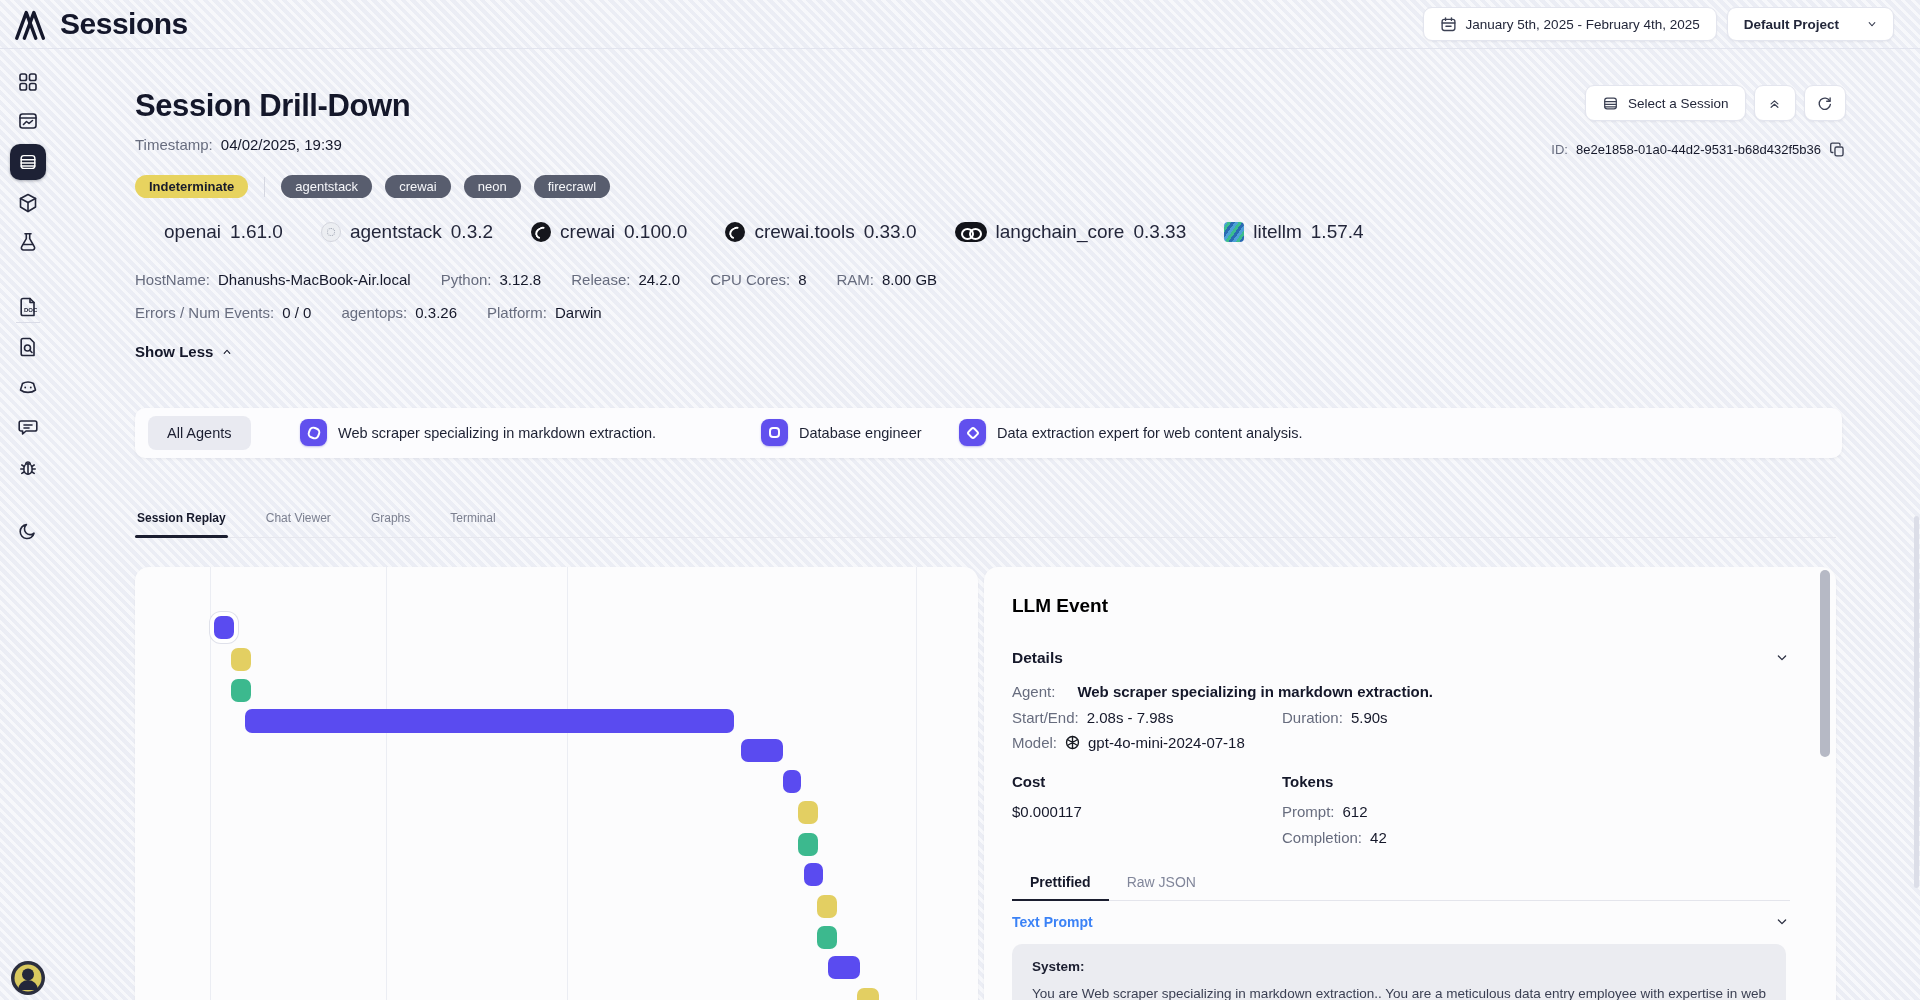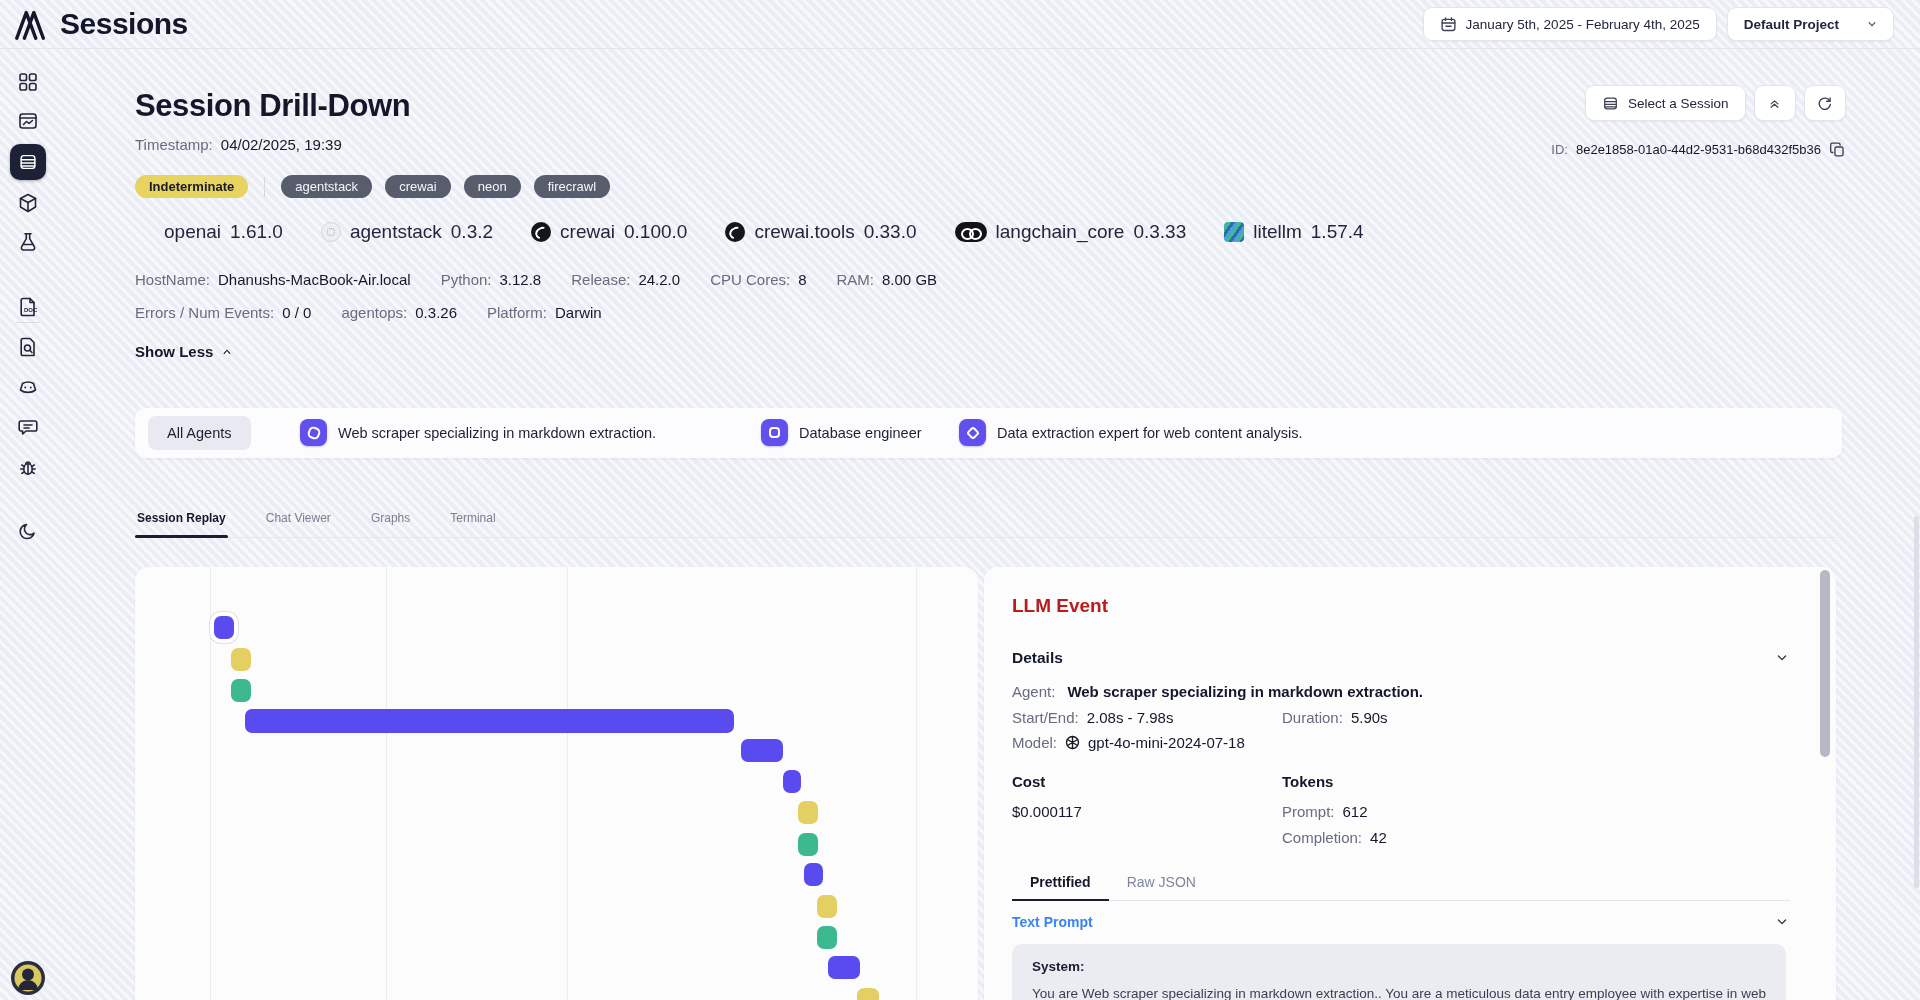--- a/index.html
+++ b/index.html
@@ -106,25 +106,25 @@
   .gridline { position:absolute; top:0; bottom:0; width:1px; background:#ebedf3; }
   .gbar { position:absolute; border-radius:7px; cursor:pointer; }
   .gbar.purple { background:#5a4bf0; }
   .gbar.yellow { background:#e3cf62; }
   .gbar.green  { background:#3cb98e; }
   .gbar.selected { box-shadow:0 0 0 4px #ffffff, 0 0 0 5px #dfe1ea; }
 
   .event-panel { position:absolute; left:928px; top:518px; width:852px; height:433px; background:#fcfcfd;
     border-radius:14px 14px 0 0; box-shadow:0 1px 3px rgba(18,22,40,.05); overflow:hidden;
     padding:28px 46px 0 28px; }
-  .event-title { font-size:19px; font-weight:600; color:#b91c1c; }
+  .event-title { font-size:19px; font-weight:600; color:#000000; }
   .sec-head { display:flex; align-items:center; justify-content:space-between; margin-top:32px; cursor:pointer; }
   .sec-head .t { font-size:15.5px; font-weight:600; color:#15182a; }
   .chev { width:16px; height:16px; color:#2a2e40; }
-  .kv-line { display:flex; gap:12px; font-size:15px; margin-top:16px; }
+  .kv-line { display:flex; gap:22px; font-size:15px; margin-top:16px; }
   .kv-line .val { font-weight:600; }
   .two-col { display:flex; margin-top:9px; font-size:15px; }
   .col-l { width:270px; display:flex; gap:8px; }
   .col-r { display:flex; gap:8px; }
   .model-line { display:flex; align-items:center; gap:7px; margin-top:8px; font-size:15px; }
   .model-line .openai-sm { width:17px; height:17px; color:#15181f; }
   .hdr2 { font-weight:600; color:#15182a; }
   .view-tabs { display:flex; margin-top:22px; border-bottom:1px solid #e4e5ec; }
   .vtab { font-size:14px; color:#81869a; padding:6px 18px 10px; position:relative; cursor:pointer; }
   .vtab.active { color:#15182a; font-weight:600; }

